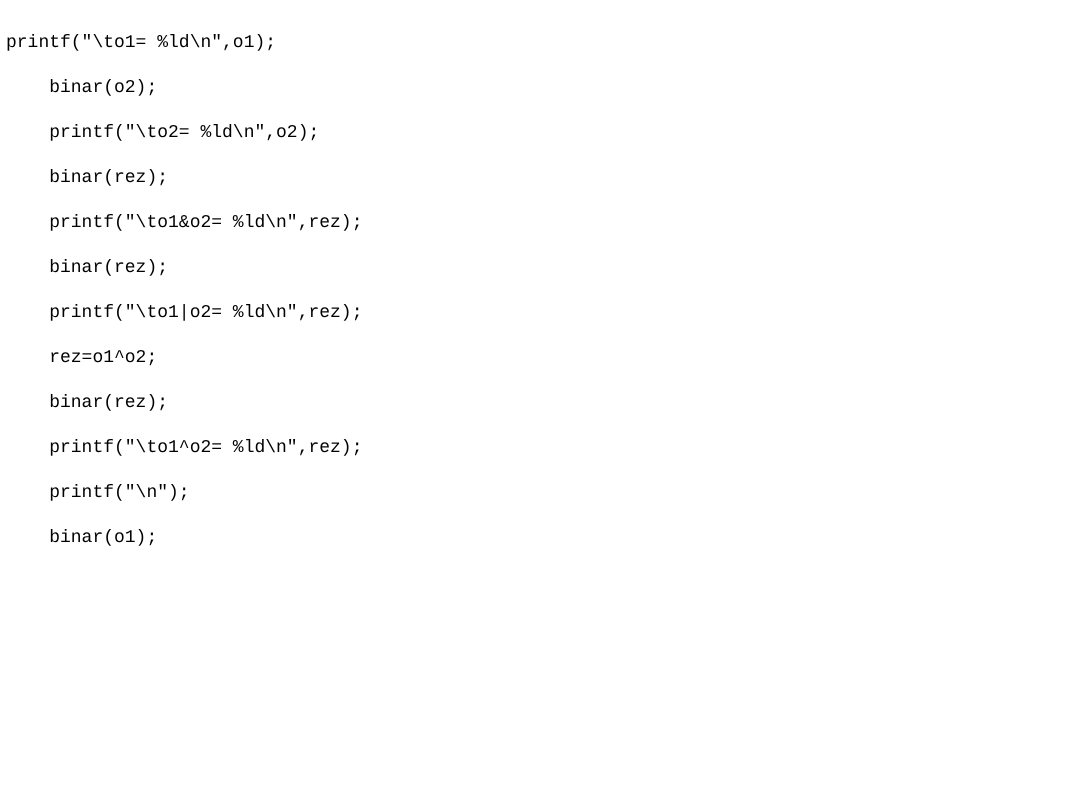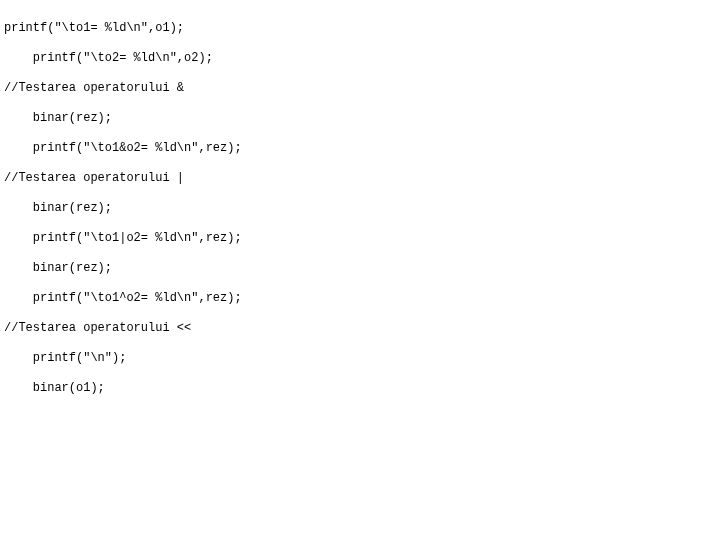--- a/index.html
+++ b/index.html
@@ -25,30 +25,29 @@
   }
   .line {
     white-space: pre;
   }
 </style>
 </head>
 <body>
 
 <div class="code-area">
 <div class="line">printf("\to1= %ld\n",o1);</div>
+<div class="line">    binar(o2);</div>
 <div class="line">    printf("\to2= %ld\n",o2);</div>
-<div class="line">//Testarea operatorului &amp;</div>
 <div class="line">    binar(rez);</div>
 <div class="line">    printf("\to1&amp;o2= %ld\n",rez);</div>
-<div class="line">//Testarea operatorului |</div>
 <div class="line">    binar(rez);</div>
 <div class="line">    printf("\to1|o2= %ld\n",rez);</div>
+<div class="line">    rez=o1^o2;</div>
 <div class="line">    binar(rez);</div>
 <div class="line">    printf("\to1^o2= %ld\n",rez);</div>
-<div class="line">//Testarea operatorului &lt;&lt;</div>
 <div class="line">    printf("\n");</div>
 <div class="line">    binar(o1);</div>
 
 
 
 
 
 
 
 

